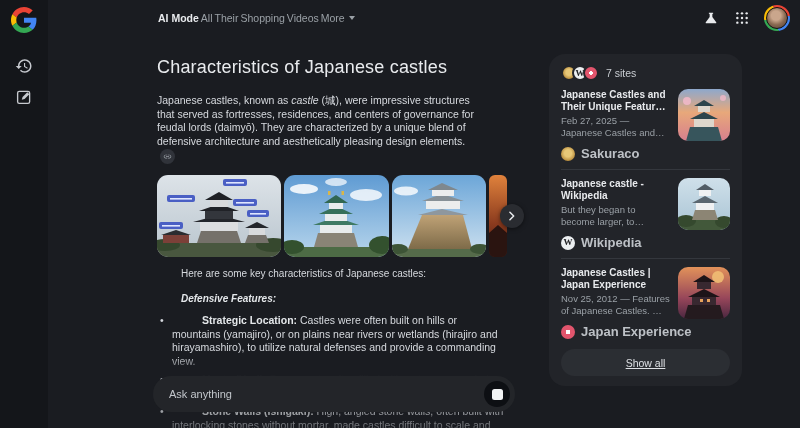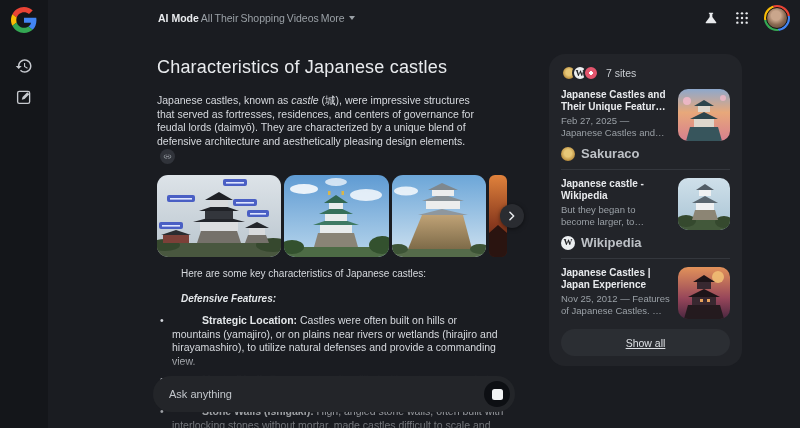--- a/index.html
+++ b/index.html
@@ -383,20 +383,24 @@
           <polygon points="6,52 46,52 42,38 10,38" fill="#241a1e"></polygon>
           <rect x="14" y="30" width="24" height="8" fill="#382830"></rect>
           <polygon points="10,30 26,22 42,30" fill="#1d1418"></polygon>
           <rect x="19" y="15" width="14" height="7" fill="#382830"></rect>
           <polygon points="15,15 26,8 37,15" fill="#1d1418"></polygon>
           <rect x="22" y="32" width="3" height="3" fill="#e8a35c"></rect>
           <rect x="29" y="32" width="3" height="3" fill="#e8a35c"></rect>
         </svg>
       </div>
     </div>
+    <div class="site-source">
+      <span class="favicon f-japanexp"></span>
+      <span class="site-source-label">Japan Experience</span>
+    </div>
   </article>
 
   <button class="show-all">Show all</button>
 </aside>
 
 <div class="fade-overlay"></div>
 
 <div class="composer">
   <input type="text" placeholder="Ask anything" style="">
   <button class="stop-btn">

